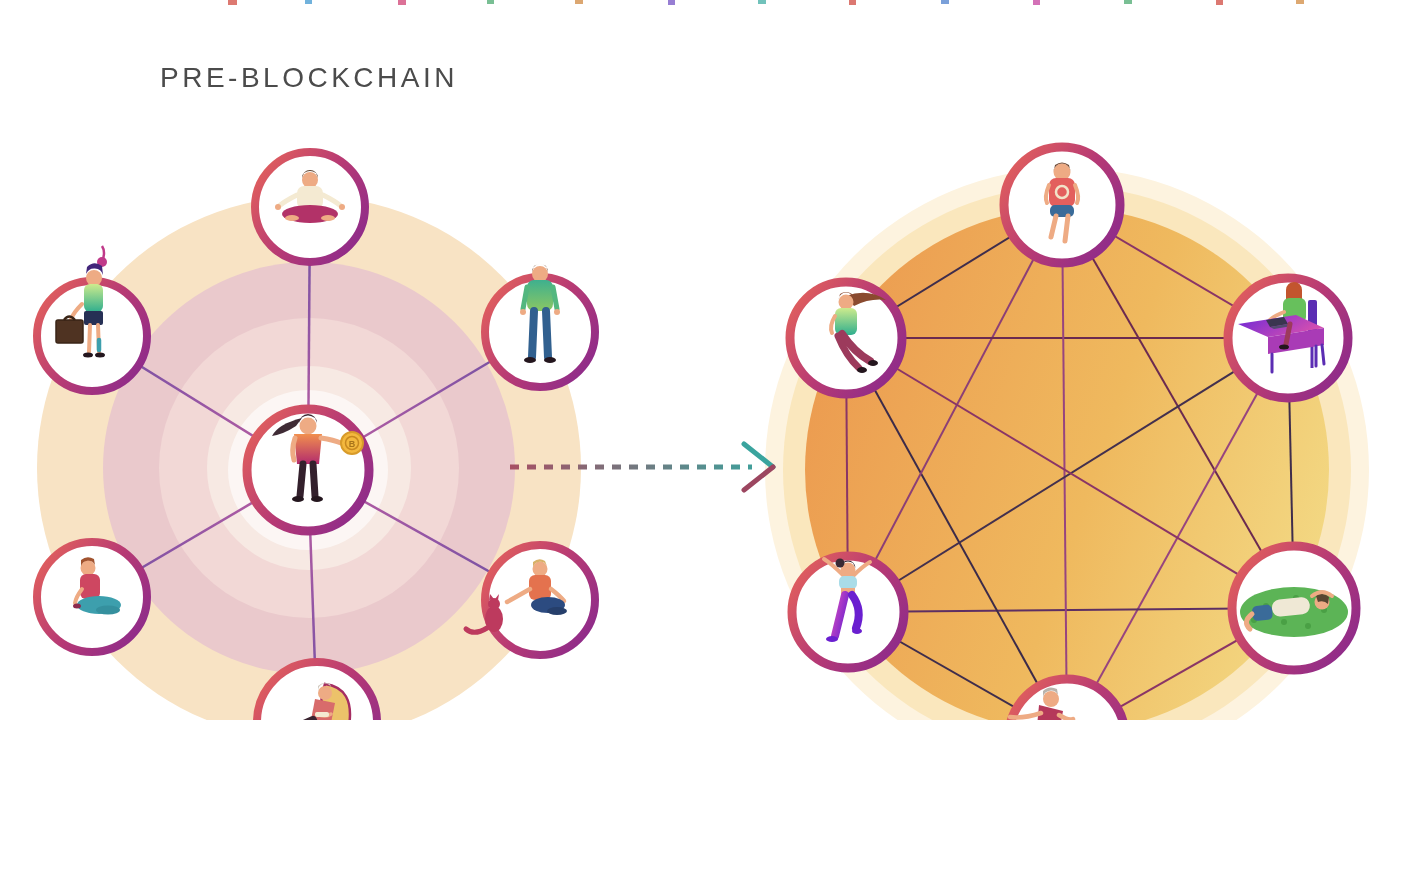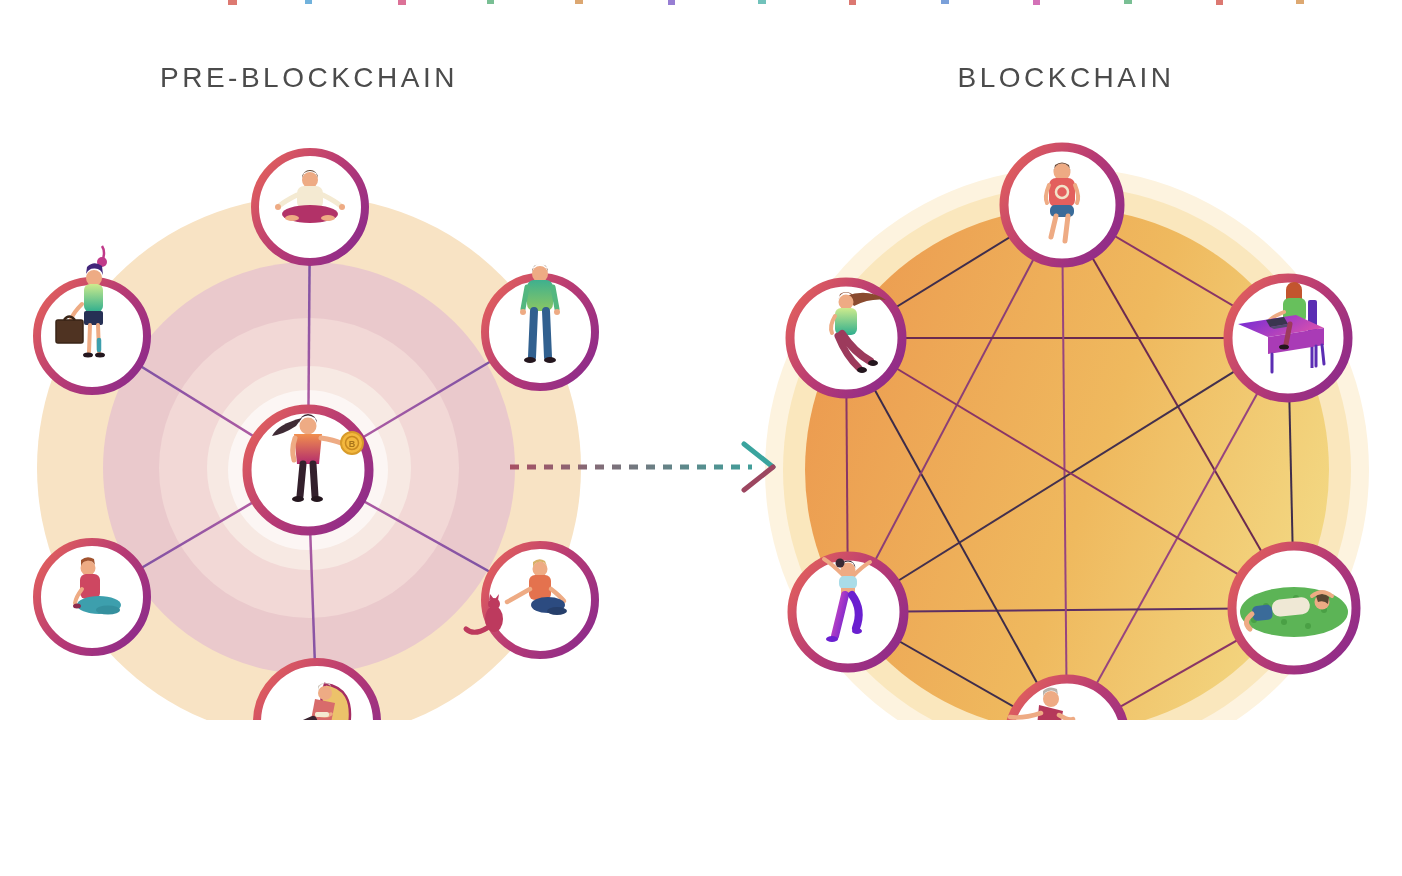--- a/index.html
+++ b/index.html
@@ -15,21 +15,20 @@
   #title-right{left:1066px;}
   svg.scene{position:absolute;left:0;top:0;}
   text.coin-b{font-family:"Liberation Sans",sans-serif;font-weight:bold;}
 </style>
 </head>
 <body>
 
 <div class="canvas">
 
   <div class="diagram-title" id="title-left">PRE-BLOCKCHAIN</div>
-  <div class="diagram-title" id="title-right">BLOCKCHAIN</div>
 
   <svg class="scene" width="1402" height="876" viewBox="0 0 1402 876">
     <defs>
       <linearGradient id="ringGrad" x1="0" y1="0.15" x2="1" y2="0.85">
         <stop offset="0" stop-color="#e2605c"></stop>
         <stop offset="0.5" stop-color="#b73a74"></stop>
         <stop offset="1" stop-color="#8b2a8c"></stop>
       </linearGradient>
       <radialGradient id="spokeGrad" gradientUnits="userSpaceOnUse" cx="308" cy="470" r="330">
         <stop offset="0" stop-color="#c35fa0"></stop>

